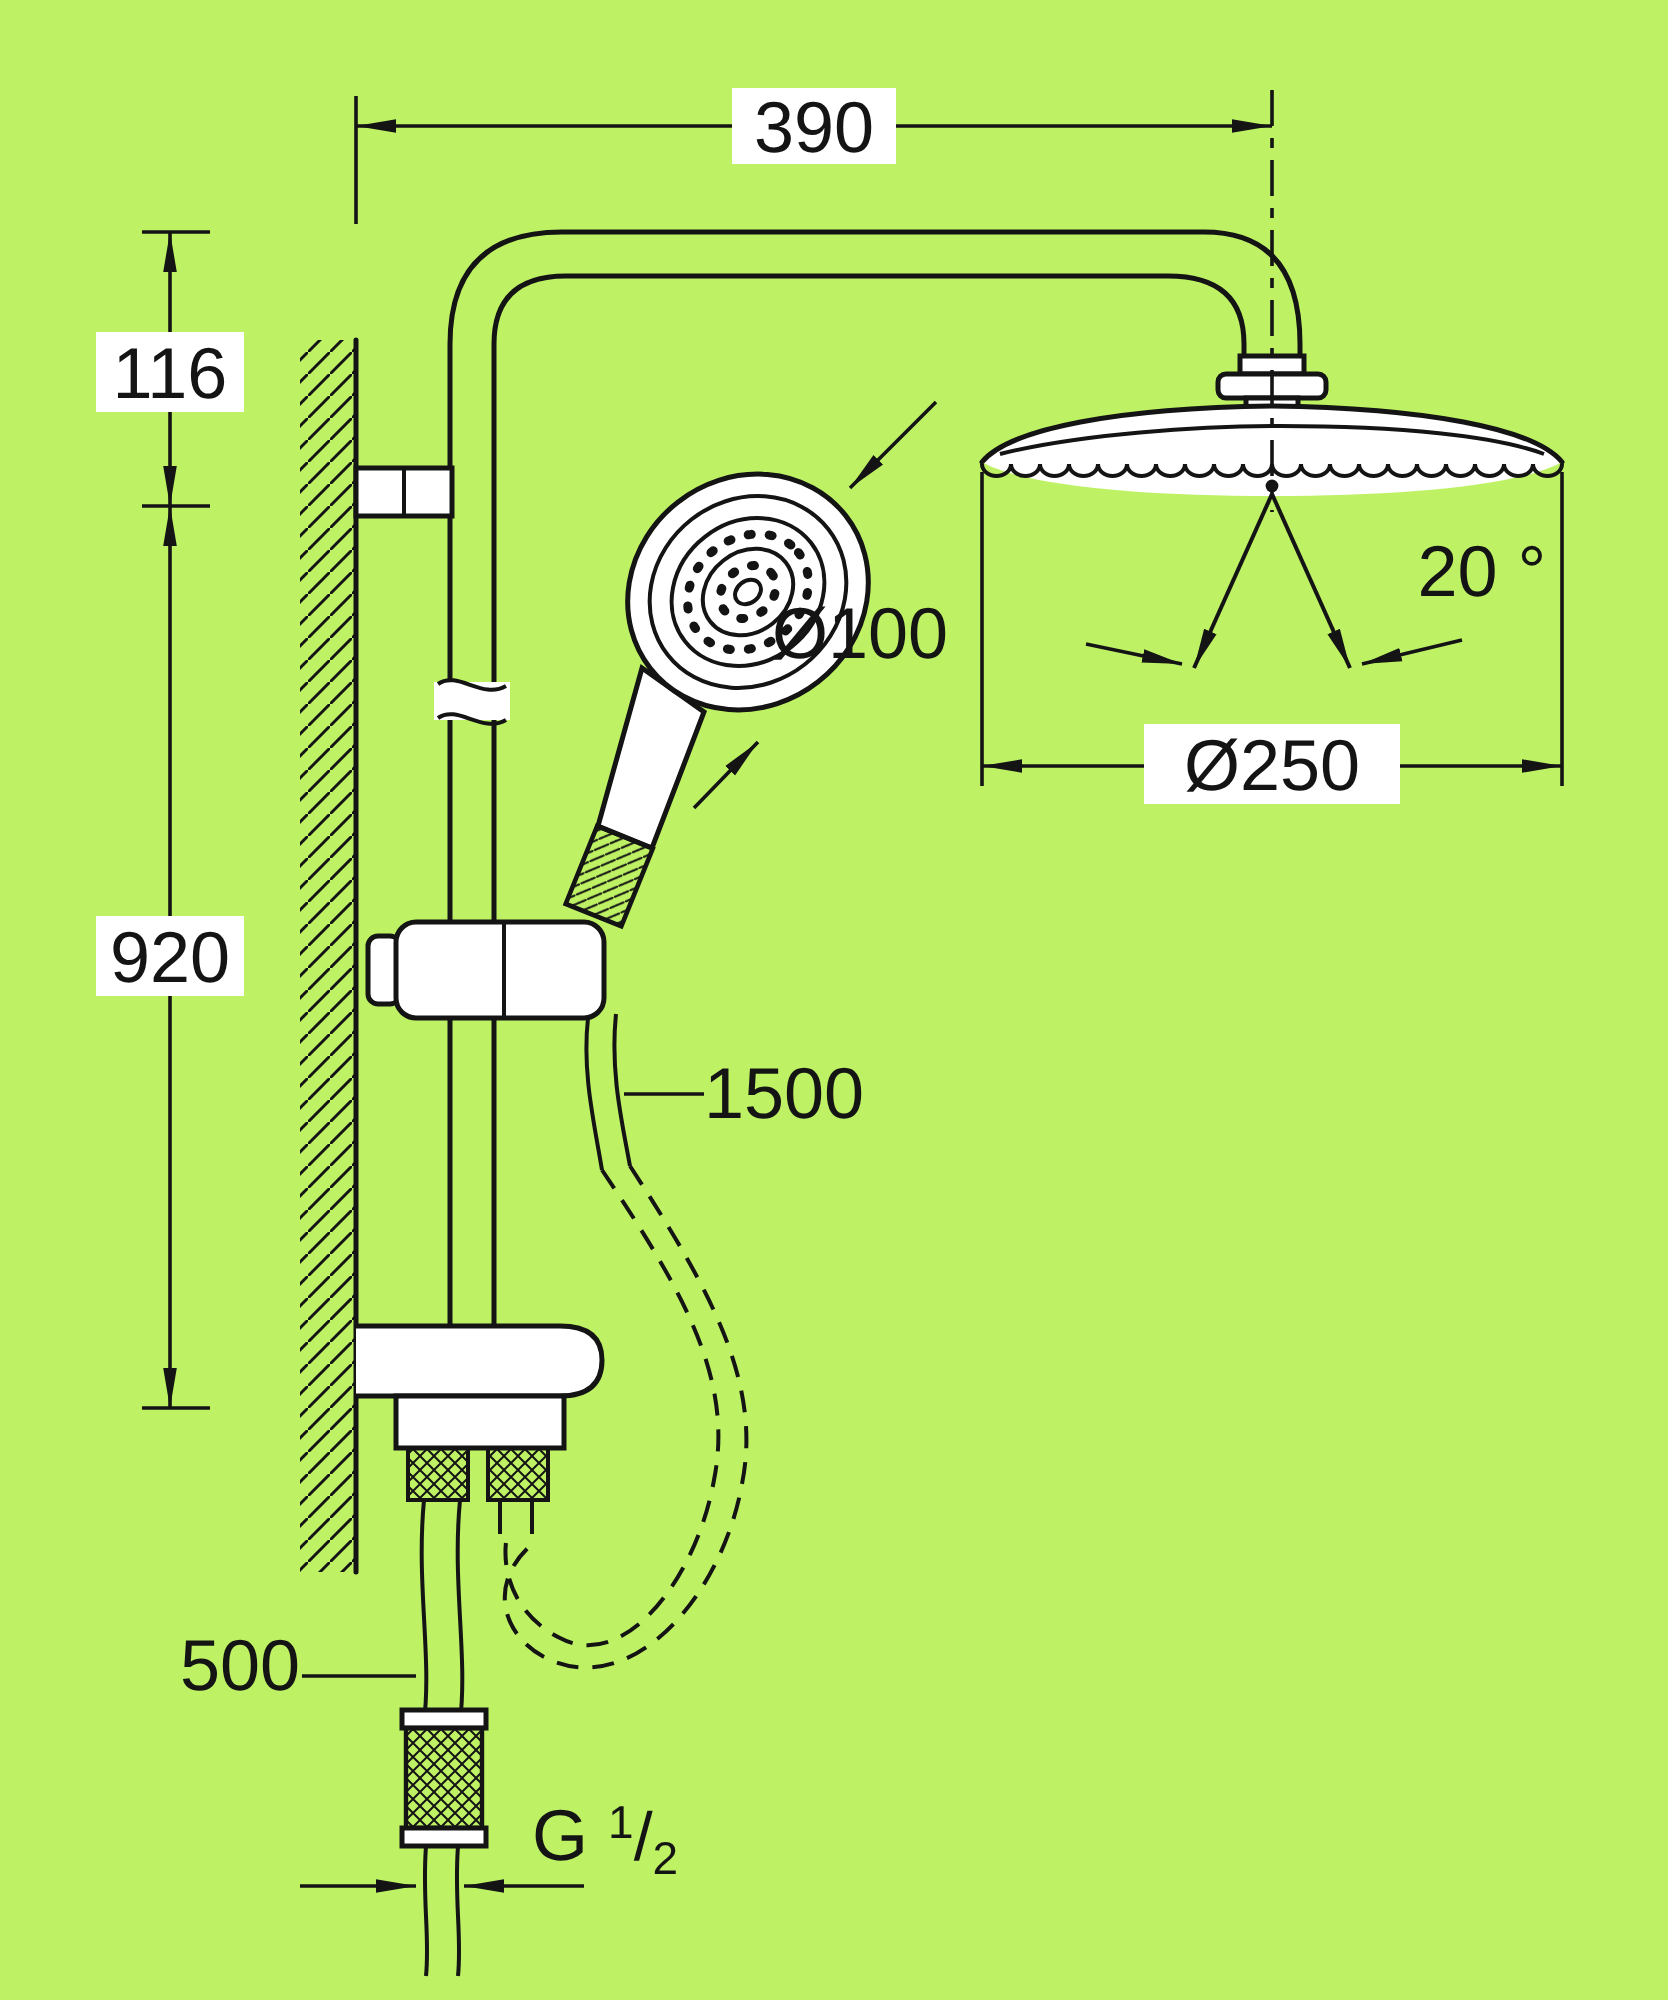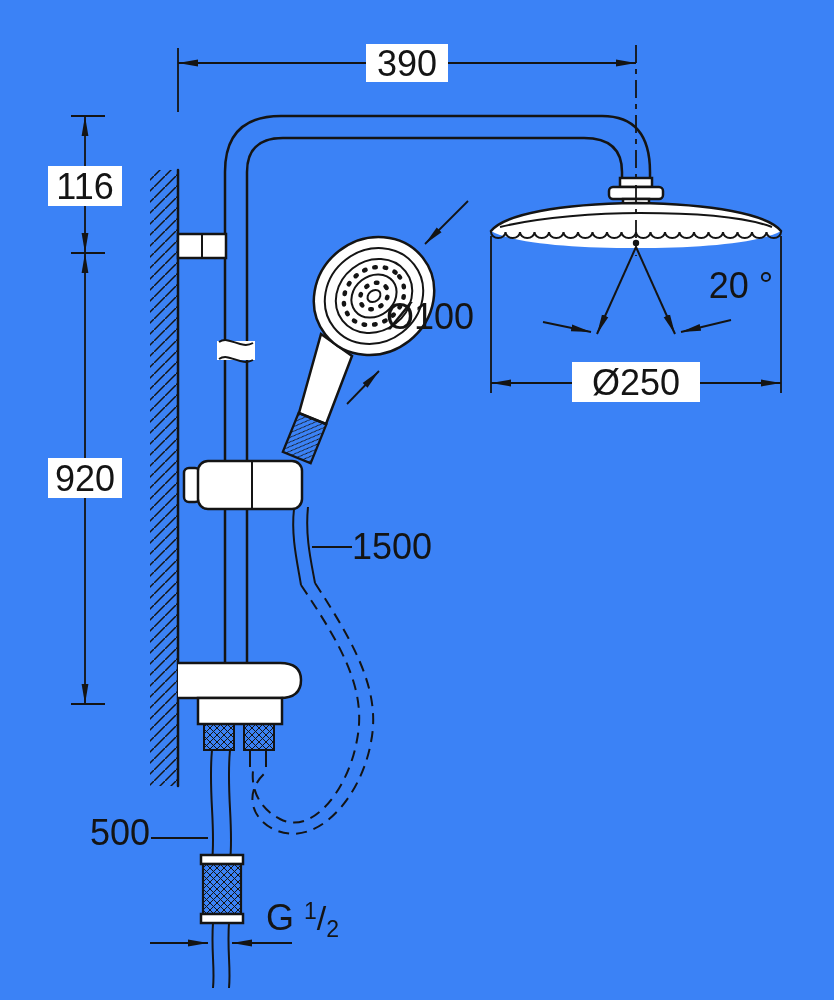--- a/index.html
+++ b/index.html
@@ -1,16 +1,16 @@
 <!DOCTYPE html>
 <html><head>
 <meta charset="utf-8">
 <style>
   html,body{margin:0;padding:0;background:#fff;}
-  .page{width:834px;height:1000px;background:#3b82f6;position:relative;overflow:hidden;}
+  .page{width:834px;height:1000px;background:#bef264;position:relative;overflow:hidden;}
   svg{display:block;}
   text{font-family:"Liberation Sans", sans-serif;font-size:36px;fill:#141414;}
   .small{font-size:23px;}
   .slash{font-size:34px;}
   .obj{stroke:#141414;stroke-width:2.5;fill:none;stroke-linecap:round;}
   .objw{stroke:#141414;stroke-width:2.5;fill:#fff;}
   .thin{stroke:#141414;stroke-width:2;fill:none;}
   .dim{stroke:#141414;stroke-width:1.8;fill:none;}
   .bg{fill:#fff;stroke:none;}
 </style>

